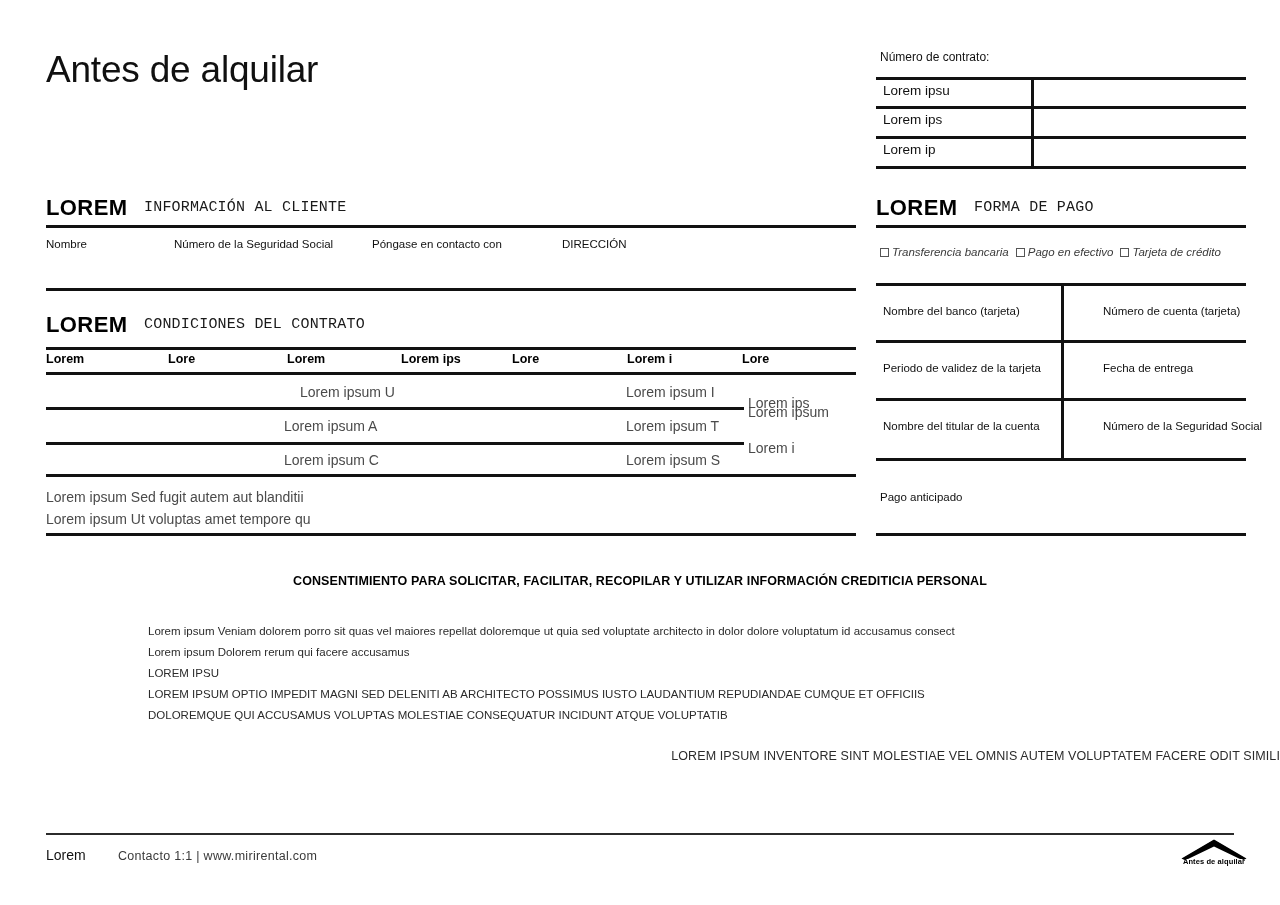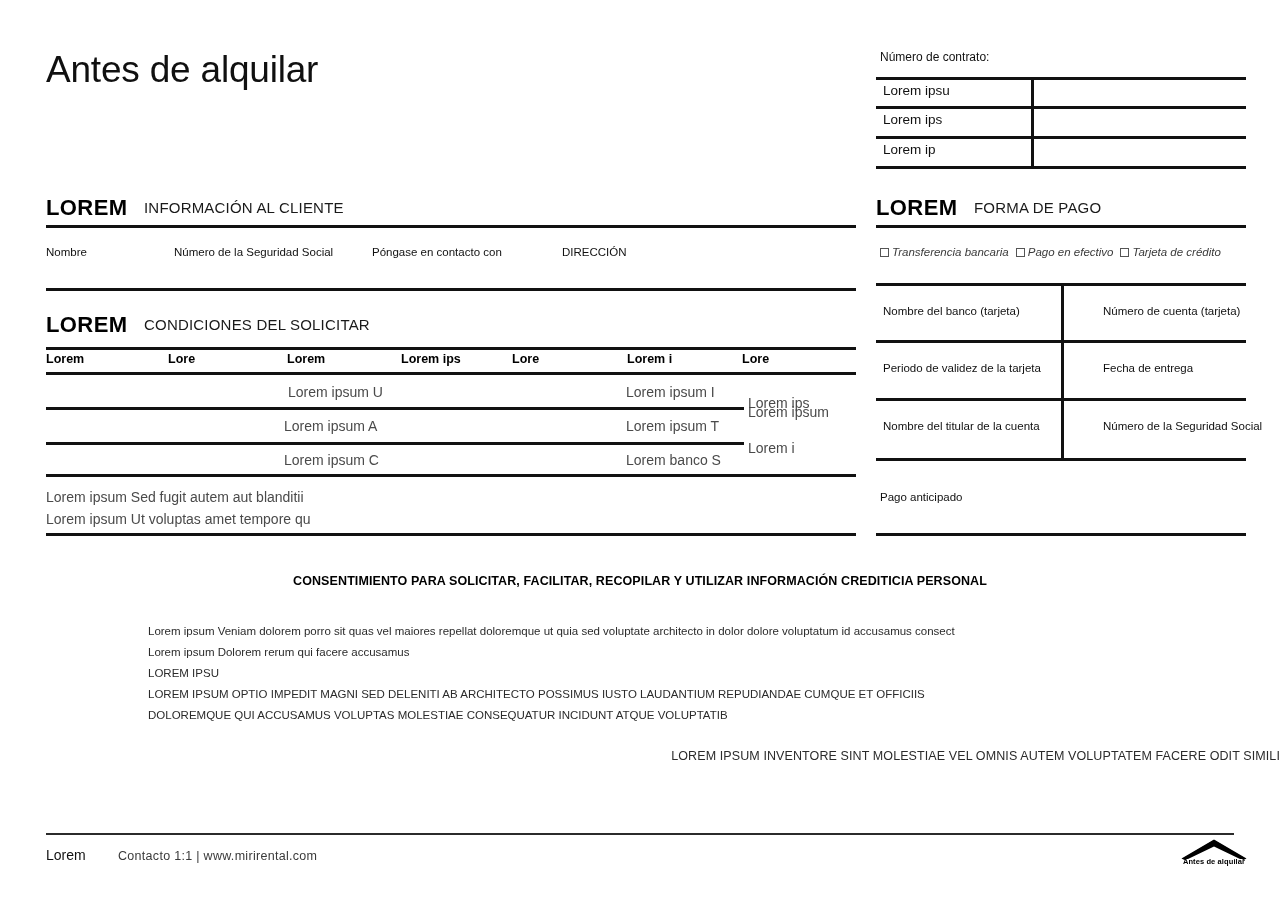--- a/index.html
+++ b/index.html
@@ -57,24 +57,25 @@
   }
   .sect .s-lorem {
     position:absolute; left:0; top:0;
     font-size:22px; font-weight:700; letter-spacing:0.4px; color:#000;
     white-space:nowrap;
   }
   .sect .s-sub {
     position:absolute; top:4px;
     font-size:15px; font-weight:400; letter-spacing:0.2px; color:#1a1a1a;
     white-space:nowrap;
-  }
-
-  
-  #ci-fields { position:absolute; left:46px; top:246px; width:810px; height:22px; }
+    font-family:Liberation Mono, monospace;
+  }
+
+  
+  #ci-fields { position:absolute; left:46px; top:238px; width:810px; height:22px; }
   #ci-fields span {
     position:absolute; top:0; font-size:11.5px; color:#111; white-space:nowrap;
   }
 
   
   #pm-checks { position:absolute; left:880px; top:246px; width:366px; height:18px;
     font-size:11.5px; color:#3a3a3a; white-space:nowrap;font-style:italic; }
   #pm-checks .cb {
     display:inline-block; width:9px; height:9px; border:1px solid #555;
     margin-right:3px; vertical-align:-1px; background:#fff;
@@ -202,46 +203,46 @@
     </div>
     <div class="hl" style="top:175px"></div>
     <div class="vdiv"></div>
   </div>
 
   <div id="pm-advance">Pago anticipado</div>
   <div id="pm-bottomrule"></div>
 
   <div class="sect" style="left:46px; top:312px; width:810px; height:26px;">
     <div class="s-lorem">LOREM</div>
-    <div class="s-sub" style="left:98px">CONDICIONES DEL SOLICITAR</div>
+    <div class="s-sub" style="left:98px">CONDICIONES DEL CONTRATO</div>
   </div>
 
   <div id="ct">
     <div class="headrule-top"></div>
     <div class="chead" style="left:0px">Lorem</div>
     <div class="chead" style="left:122px">Lore</div>
     <div class="chead" style="left:241px">Lorem</div>
     <div class="chead" style="left:355px">Lorem ips</div>
     <div class="chead" style="left:466px">Lore</div>
     <div class="chead" style="left:581px">Lorem i</div>
     <div class="chead" style="left:696px">Lore</div>
     <div class="headrule-bot"></div>
 
-    <div class="cellval" style="left:242px; top:37px">Lorem ipsum U</div>
+    <div class="cellval" style="left:254px; top:37px">Lorem ipsum U</div>
     <div class="cellval" style="left:580px; top:37px">Lorem ipsum I</div>
     <div class="rowsep" style="top:60px"></div>
     <div class="tailval" style="left:702px; top:48px">Lorem ips</div>
 
     <div class="cellval" style="left:238px; top:71px">Lorem ipsum A</div>
     <div class="cellval" style="left:580px; top:71px">Lorem ipsum T</div>
     <div class="rowsep" style="top:95px"></div>
     <div class="tailval" style="left:702px; top:57px">Lorem ipsum</div>
 
     <div class="cellval" style="left:238px; top:105px">Lorem ipsum C</div>
-    <div class="cellval" style="left:580px; top:105px">Lorem banco S</div>
+    <div class="cellval" style="left:580px; top:105px">Lorem ipsum S</div>
     <div class="tailval" style="left:702px; top:93px">Lorem i</div>
 
     <div class="bottomrule"></div>
   </div>
 
   <div id="ct-notes">
     <div>Lorem ipsum Sed fugit autem aut blanditii</div>
     <div>Lorem ipsum Ut voluptas amet tempore qu</div>
   </div>
   <div id="ct-notes-rule"></div>

